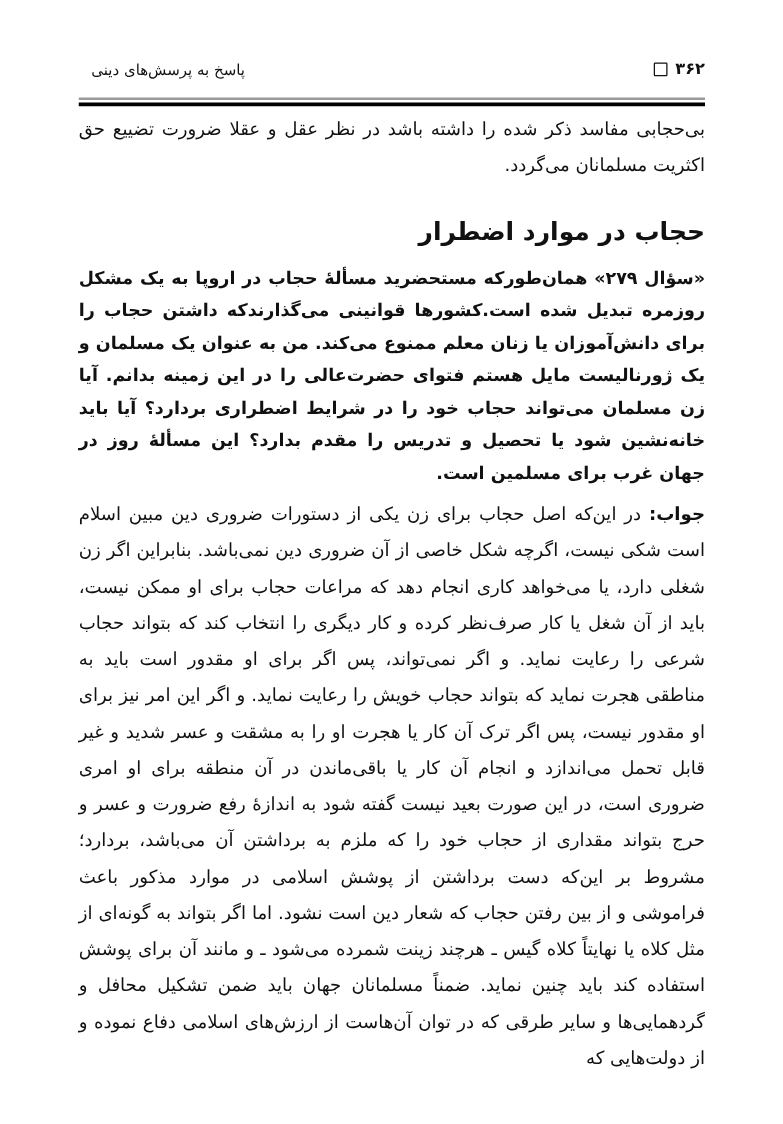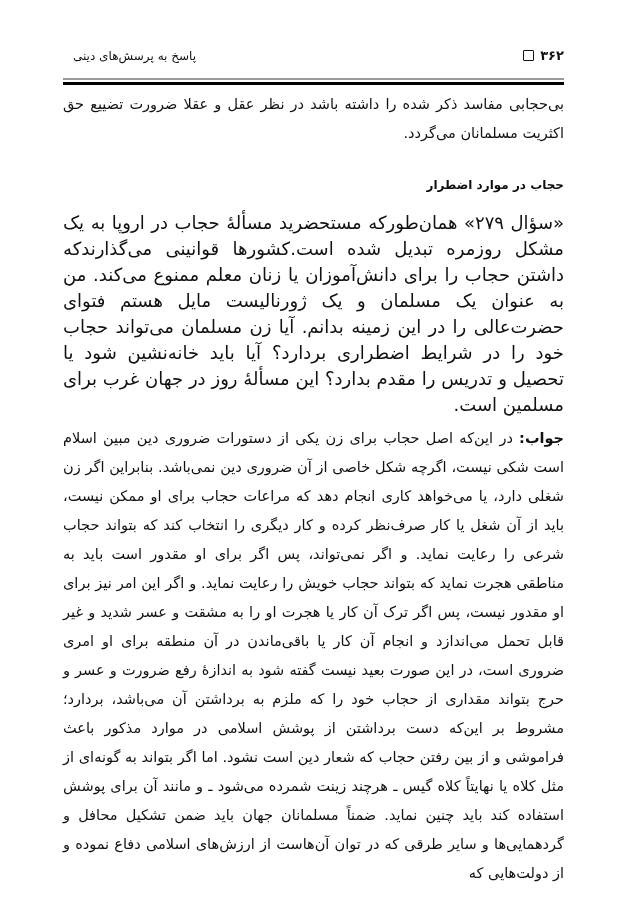--- a/index.html
+++ b/index.html
@@ -10,22 +10,22 @@
   .header-num { position: absolute; right: 0; top: 0; font-size: 13px; font-weight: bold;
                 display: flex; align-items: center; gap: 6px; direction: rtl; }
   .box-icon { display: inline-block; width: 9px; height: 9px; border: 1.6px solid #111; border-radius: 1px; }
   .header-title { position: absolute; left: 10px; top: 1px; font-size: 12px; }
   .rule-grey { position: absolute; top: 78px; left: 0; width: 501px; height: 2px; background: #9a9a9a; }
   .rule-black { position: absolute; top: 82px; left: 0; width: 501px; height: 3px; background: #000; }
   .content { position: absolute; top: 86px; left: 0; width: 501px; }
   p { margin: 0; text-align: justify; text-align-last: right; }
   .body-text { font-size: 14.5px; line-height: 29px; }
   .intro { margin-top: 4px; }
-  .heading { font-size: 12px; font-weight: bold; margin-top: 22px; line-height: 30px; }
-  .question { font-size: 18px; font-weight: normal; line-height: 26px; margin-top: 10px; }
+  .heading { font-size: 20px; font-weight: bold; margin-top: 22px; line-height: 30px; }
+  .question { font-size: 14px; font-weight: bold; line-height: 26px; margin-top: 10px; }
   .answer { margin-top: 6px; }
   .answer-label { font-weight: bold; }
 </style>
 </head>
 <body>
 
 <div class="page">
   <div class="header">
     <div class="header-num">
       <span>۳۶۲</span>

